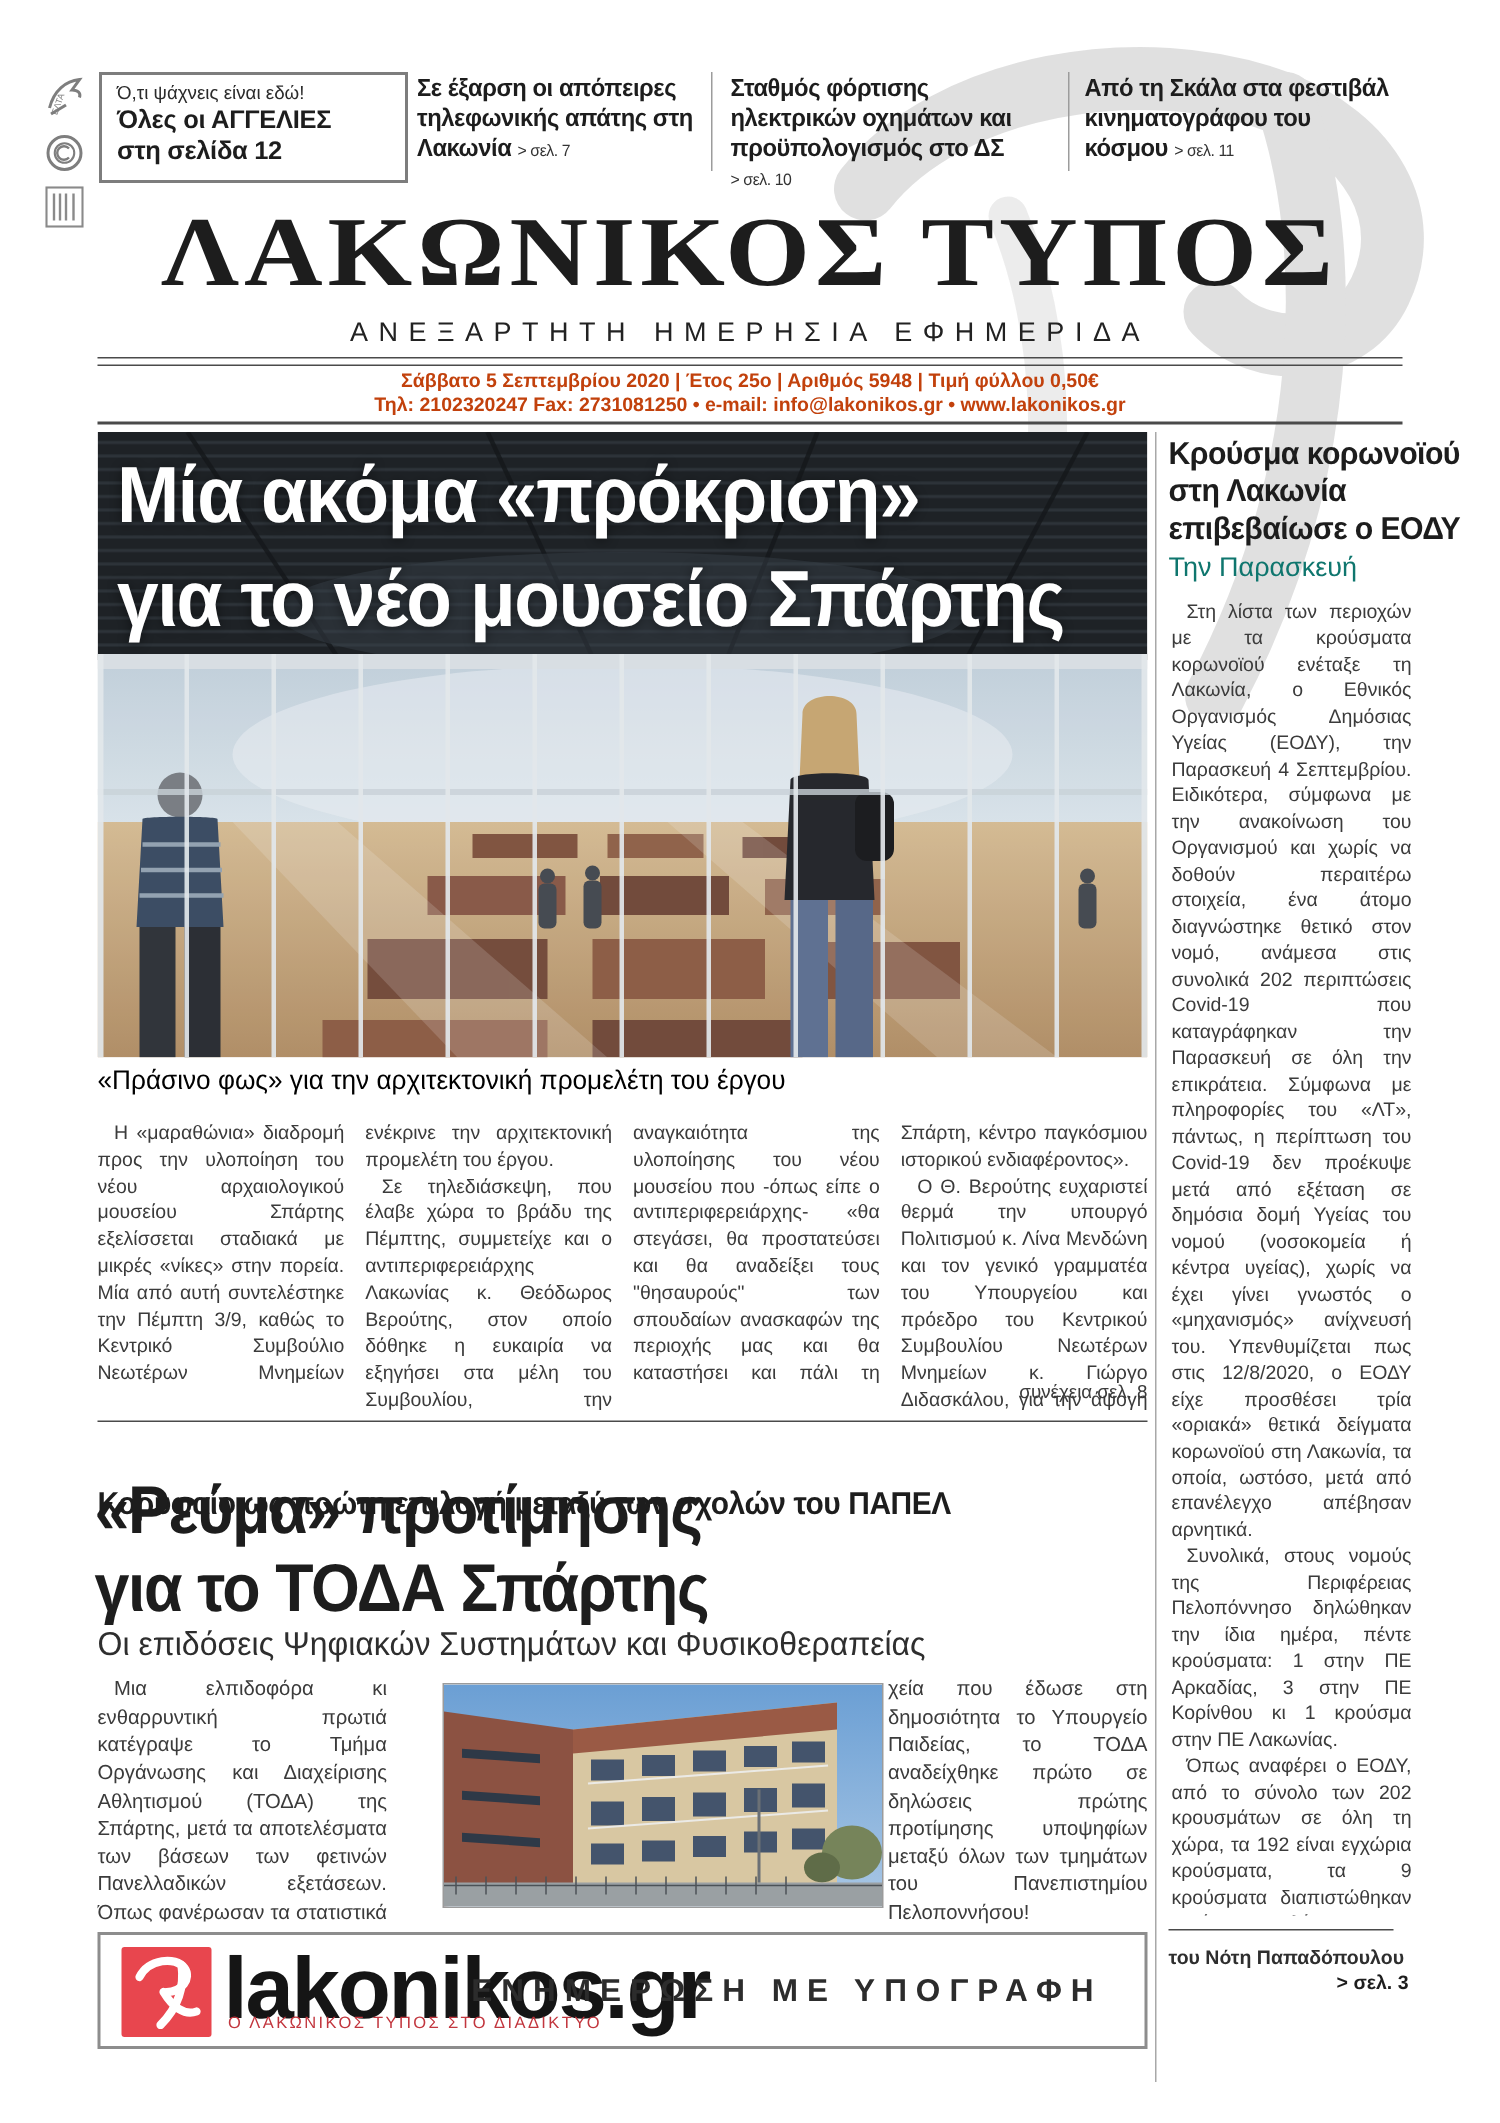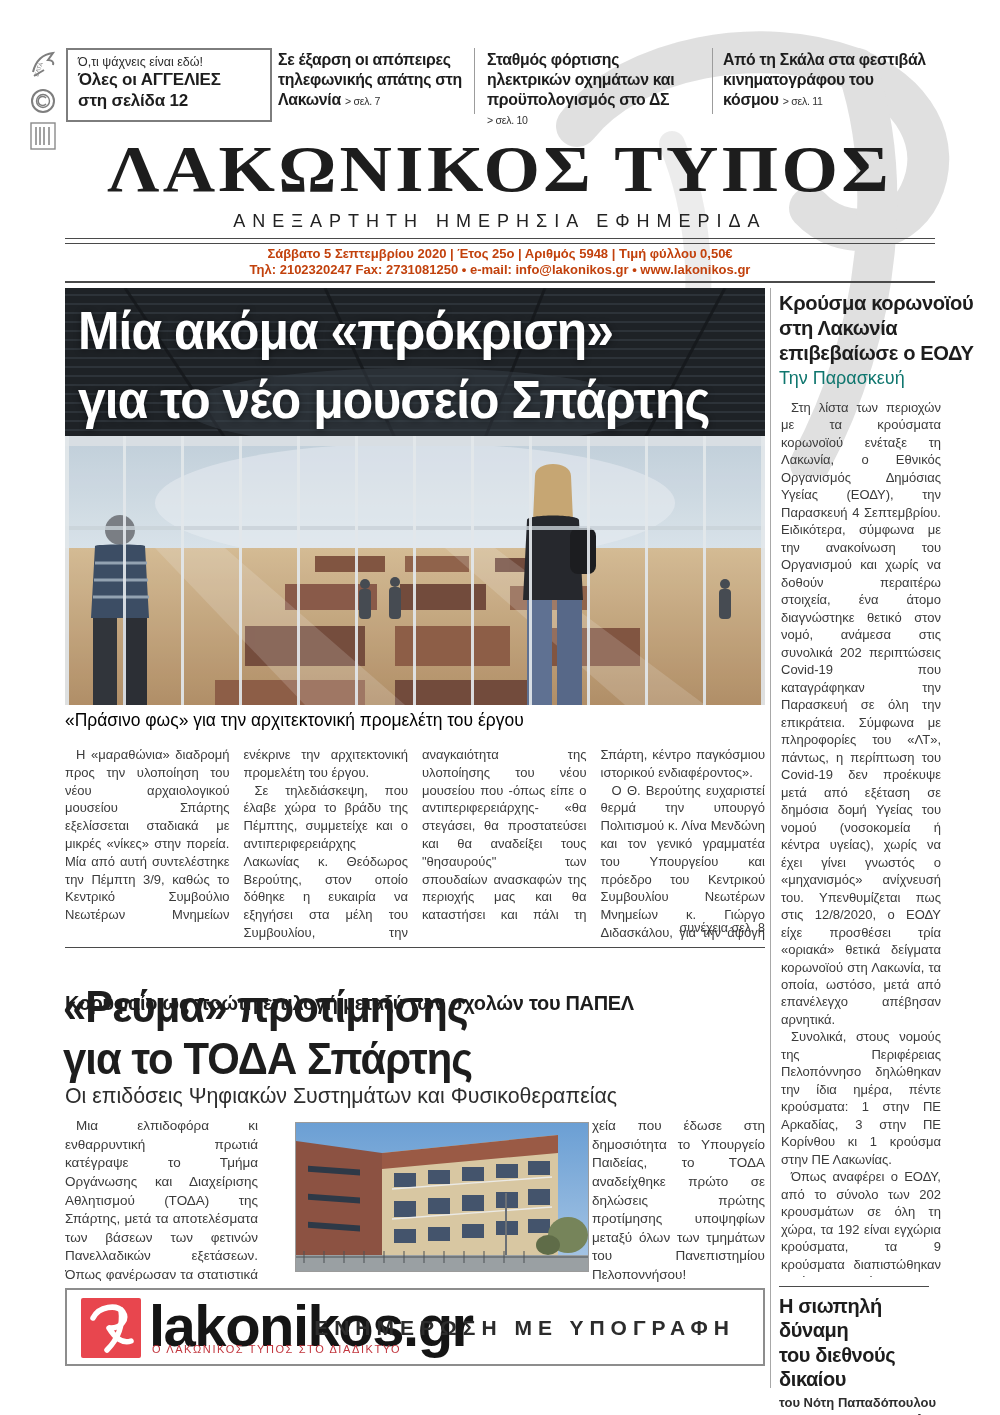--- a/index.html
+++ b/index.html
@@ -268,24 +268,20 @@
   </div>
   <div id="sb-subtitle" class="abs z">Την Παρασκευή</div>
   <div id="sb-body" class="abs z">
     <p>Στη λίστα των περιοχών με τα κρούσματα κορωνοϊού ενέταξε τη Λακωνία, ο Εθνικός Οργανισμός Δημόσιας Υγείας (ΕΟΔΥ), την Παρασκευή 4 Σεπτεμβρίου. Ειδικότερα, σύμφωνα με την ανακοίνωση του Οργανισμού και χωρίς να δοθούν περαιτέρω στοιχεία, ένα άτομο διαγνώστηκε θετικό στον νομό, ανάμεσα στις συνολικά 202 περιπτώσεις Covid-19 που καταγράφηκαν την Παρασκευή σε όλη την επικράτεια. Σύμφωνα με πληροφορίες του «ΛΤ», πάντως, η περίπτωση του Covid-19 δεν προέκυψε μετά από εξέταση σε δημόσια δομή Υγείας του νομού (νοσοκομεία ή κέντρα υγείας), χωρίς να έχει γίνει γνωστός ο «μηχανισμός» ανίχνευσή του. Υπενθυμίζεται πως στις 12/8/2020, ο ΕΟΔΥ είχε προσθέσει τρία «οριακά» θετικά δείγματα κορωνοϊού στη Λακωνία, τα οποία, ωστόσο, μετά από επανέλεγχο απέβησαν αρνητικά.</p>
     <p>Συνολικά, στους νομούς της Περιφέρειας Πελοπόννησο δηλώθηκαν την ίδια ημέρα, πέντε κρούσματα: 1 στην ΠΕ Αρκαδίας, 3 στην ΠΕ Κορίνθου κι 1 κρούσμα στην ΠΕ Λακωνίας.</p>
     <p>Όπως αναφέρει ο ΕΟΔΥ, από το σύνολο των 202 κρουσμάτων σε όλη τη χώρα, τα 192 είναι εγχώρια κρούσματα, τα 9 κρούσματα διαπιστώθηκαν κατά τους ελέγχους που διενεργήθηκαν στις πύλες εισόδου της χώρας, ενώ 1 εισαγόμενο κρούσμα προσήλθε αυτοβούλως για έλεγχο. Τέλος, καταγράφηκε ένας ακόμα θάνατος, με τους ανθρώπους που έχουν χάσει τη ζωή τους από την αρχή της πανδημίας να ανέρχονται πλέον σε 279.</p>
   </div>
   <div id="sb-rule" class="hrule abs z"></div>
 
   <div id="opinion" class="abs z">
-    <div class="t">
-      <span>Η σιωπηλή δύναμη</span><br>
-      <span>του διεθνούς δικαίου</span>
-    </div>
     <div class="a">του Νότη Παπαδόπουλου</div>
     <div class="p">&gt; σελ. 3</div>
 
   </div>
 
   <div id="a2-kicker" class="abs z">
     <span class="cond" style="transform:scaleX(.95);">Κορυφαίο ως πρώτη επιλογή μεταξύ των σχολών του ΠΑΠΕΛ</span>
   </div>
   <div id="a2-headline" class="abs z">
     <span class="hl">«Ρεύμα» προτίμησης</span><br>

